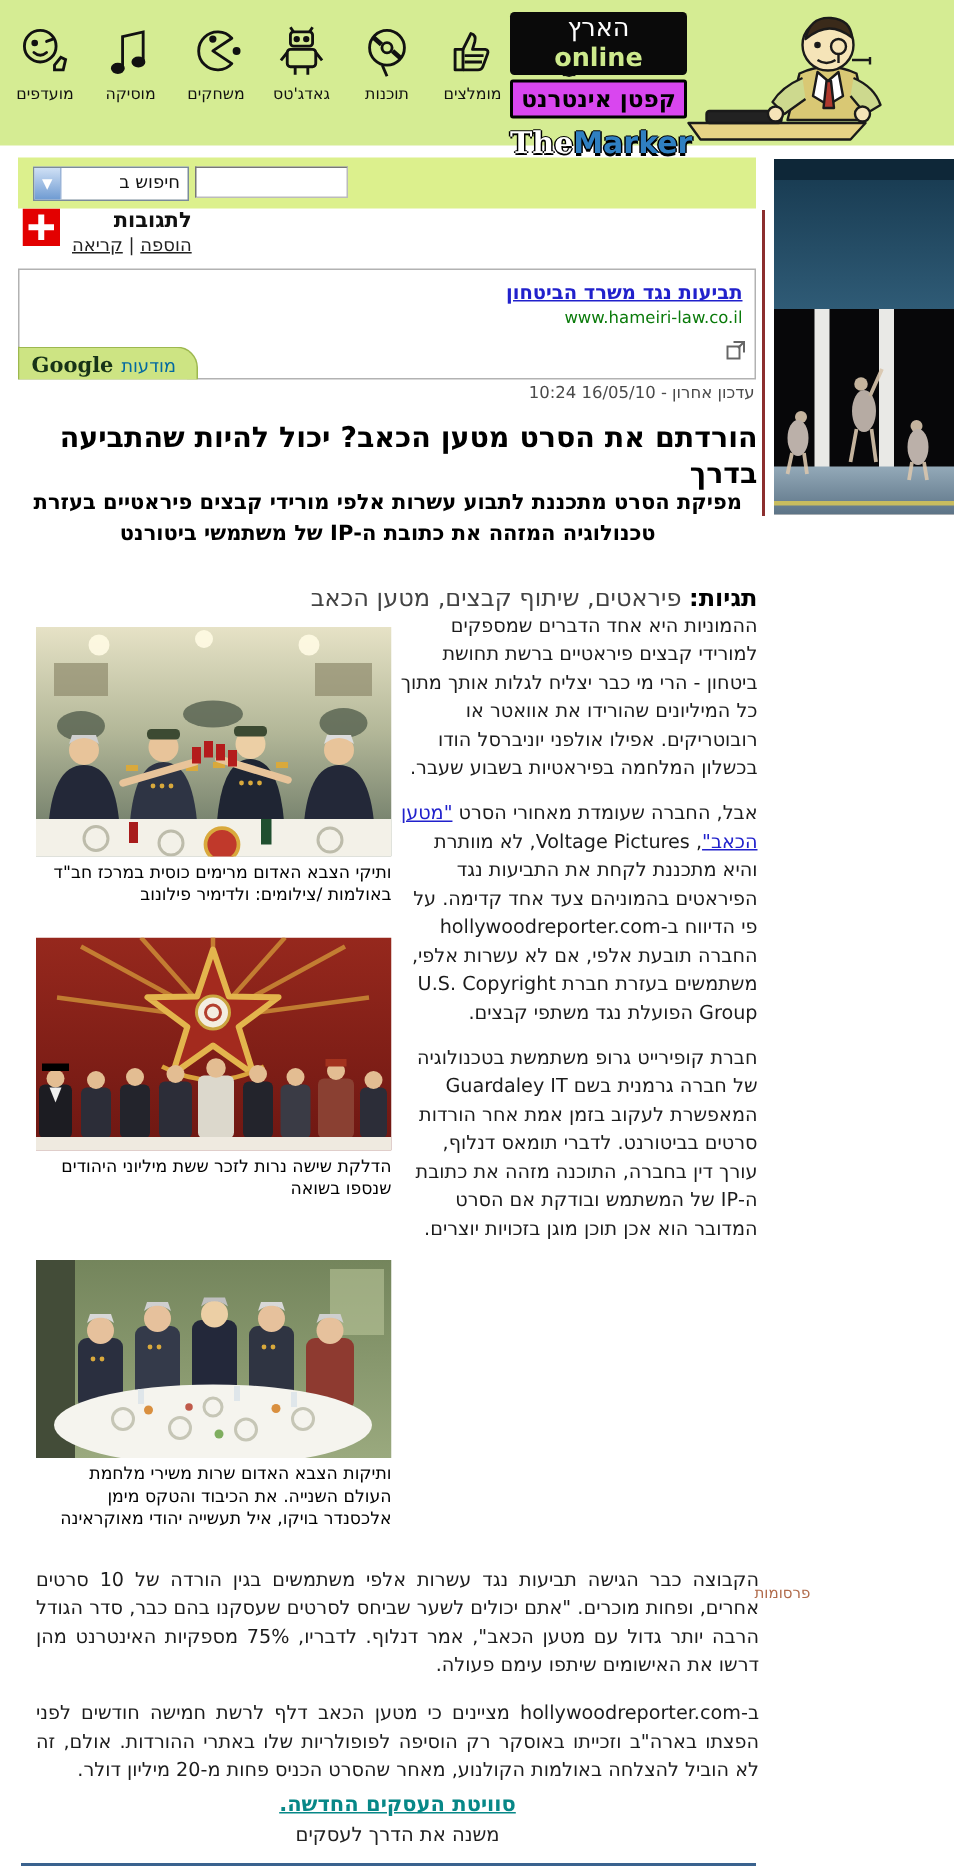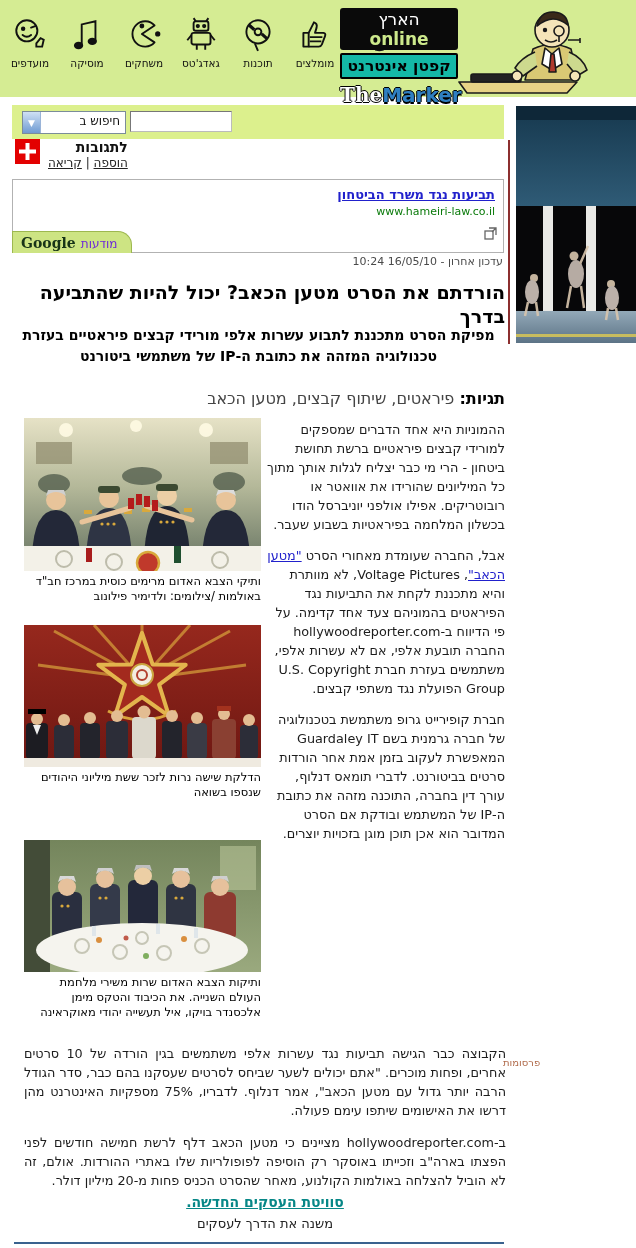--- a/index.html
+++ b/index.html
@@ -8,21 +8,21 @@
   
   .masthead{position:absolute;left:0;top:0;width:636px;height:97px;background:#d5ec93;}
   .nav{position:absolute;left:6px;top:16px;display:flex;gap:9px;justify-content:center;}
   .navitem{width:48px;text-align:center;cursor:pointer;}
   .navitem svg{display:block;margin:0 auto;}
   .navlabel{display:block;font-size:10.5px;color:#111;margin-top:3px;white-space:nowrap;}
   .logos{position:absolute;left:340px;top:8px;width:118px;text-align:center;}
   .haaretz-badge{display:inline-block;background:#0a0a0a;color:#fff;border-radius:3px;
                  padding:1px 7px;font-size:17px;direction:rtl;}
   .haaretz-badge .online{color:#cde98c;font-weight:bold;}
-  .kaptan{margin-top:3px;background:#14b8a6;border:2px solid #000;border-radius:2px;
+  .kaptan{margin-top:3px;background:#d946ef;border:2px solid #000;border-radius:2px;
           font-weight:bold;font-size:15.5px;padding:2px 3px;color:#000;direction:rtl;white-space:nowrap;}
   .tm{margin-top:4px;font-size:20px;font-weight:bold;white-space:nowrap;}
   .tm-the{font-family:"DejaVu Serif","Liberation Serif",serif;color:#fff;
           text-shadow:-1px 0 #000,1px 0 #000,0 -1px #000,0 1px #000;}
   .tm-marker{color:#2f7fc1;text-shadow:-1px 0 #000,1px 0 #000,0 -1px #000,0 2px #000;}
   .captain{position:absolute;left:455px;top:2px;}
   
   .searchbar{position:absolute;left:12px;top:105px;width:492px;height:34px;background:#dcf08d;}
   .selbox{position:absolute;left:10px;top:6px;width:102px;height:21px;background:#fff;
           border:1px solid #7b8c9a;display:flex;align-items:stretch;cursor:pointer;}
@@ -39,37 +39,37 @@
   .comlinks a{color:#222;text-decoration:underline;cursor:pointer;}
   
   .adbox{position:absolute;left:12px;top:179px;width:490px;height:72px;border:1px solid #b2b2b2;background:#fff;}
   .adtext{position:absolute;right:8px;top:4px;text-align:right;direction:rtl;width:440px;}
   .adtitle{font-size:13px;font-weight:bold;color:#2121cc;text-decoration:underline;cursor:pointer;}
   .addesc{font-size:12px;color:#222;margin-top:2px;}
   .adurl{font-size:11px;color:#0a7a0a;margin-top:2px;direction:ltr;cursor:pointer;}
   .gtab{position:absolute;left:-1px;bottom:-1px;background:#cde483;border:1px solid #9db84f;
         border-bottom:none;border-radius:0 14px 0 0;padding:1px 14px 1px 8px;cursor:pointer;}
   .gword{font-family:"DejaVu Serif","Liberation Serif",serif;font-weight:bold;font-size:14px;color:#173317;}
-  .glabel{font-size:12px;color:#6d28d9;}
+  .glabel{font-size:12px;color:#0369a1;}
   .popicon{position:absolute;right:6px;bottom:12px;cursor:pointer;}
   
   .meta{position:absolute;left:12px;top:255px;width:491px;direction:rtl;text-align:right;
         font-size:11px;color:#4a4a4a;}
   .headline{position:absolute;left:12px;top:267px;width:493px;direction:rtl;text-align:right;
             font-size:19px;line-height:24px;font-weight:bold;color:#000;}
   .byline{position:absolute;left:12px;top:299px;width:493px;direction:rtl;text-align:right;font-size:13px;color:#333;}
   .byline a{color:#2121cc;text-decoration:underline;cursor:pointer;}
   .standfirst{position:absolute;left:12px;top:325px;width:493px;direction:rtl;text-align:center;
               font-size:14px;line-height:21px;font-weight:bold;color:#000;}
   .tagsline{position:absolute;left:12px;top:389px;width:493px;direction:rtl;font-size:16px;color:#444;}
   .tagsline b{color:#000;}
   
   .textcol{position:absolute;left:266px;top:408px;width:239px;direction:rtl;text-align:right;
            font-size:12.8px;line-height:19px;color:#1c1c1c;}
-  .textcol p{margin:12px 0 11px 0;}
+  .textcol p{margin:0 0 11px 0;}
   .textcol a{color:#2121cc;text-decoration:underline;cursor:pointer;}
   .imgcol{position:absolute;left:24px;top:418px;width:237px;}
   .figimg{width:237px;display:block;}
   .figcap{direction:rtl;text-align:right;font-size:11.5px;line-height:15px;color:#000;margin-top:3px;}
   .fig1{margin-bottom:21px;} .fig2{margin-bottom:40px;}
   
   .bottomtext{position:absolute;left:24px;top:1044px;width:482px;direction:rtl;text-align:justify;
               font-size:12.8px;line-height:19px;color:#1c1c1c;}
   .bottomtext p{margin:0 0 13px 0;}
   .promo{position:absolute;left:24px;top:1192px;width:482px;text-align:center;direction:rtl;}

